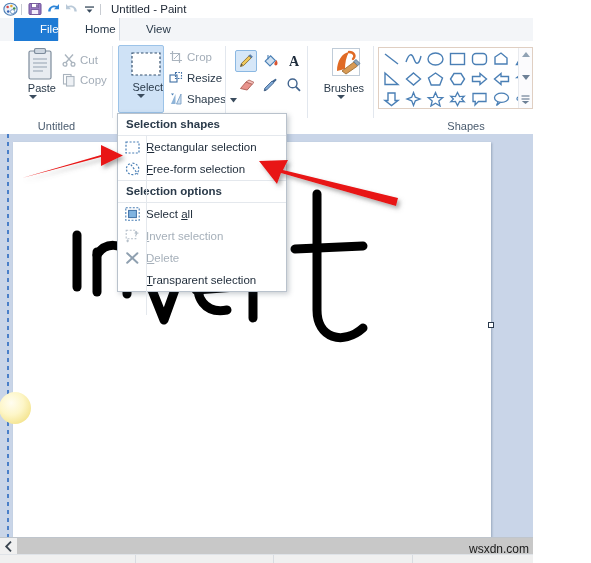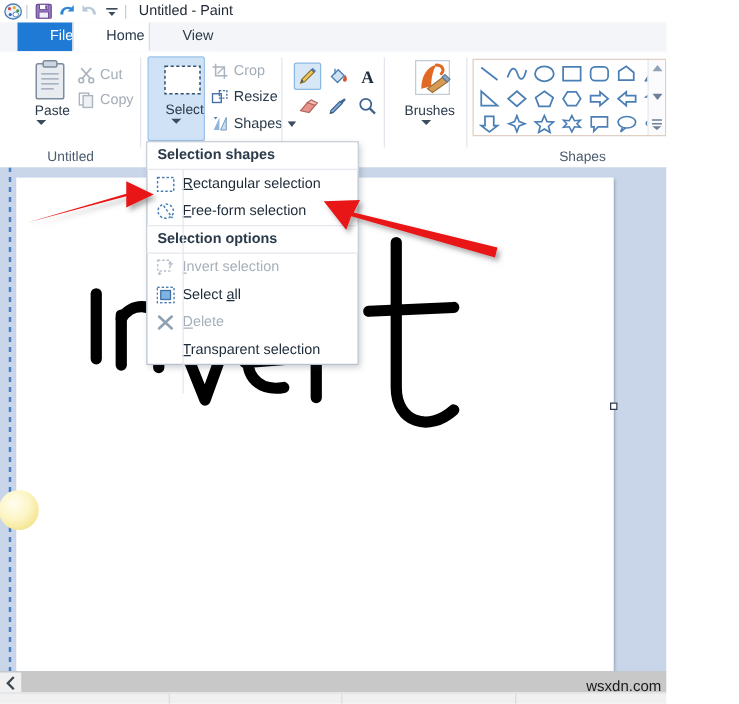--- a/index.html
+++ b/index.html
@@ -785,41 +785,41 @@
       <span class="mico">
         <svg width="15" height="14" viewBox="0 0 15 14">
           <path d="M7.5 1.2 C11.4 1.2 13.8 4.2 13.8 7.2 C13.8 10.2 11.0 12.6 7.5 12.6 C4.0 12.6 1.4 10.0 1.4 6.8 C1.4 4.6 3.0 2.4 5.2 1.6 L13.0 12.4" fill="none" stroke="#4a7fb5" stroke-width="1.2" stroke-dasharray="2,1.6"></path>
         </svg>
       </span>
       <span class="mlbl"><span class="ul">F</span>ree-form selection</span>
     </div>
 
     <div class="menu-header" style="border-top:1px solid #e4e8ed;">Selection options</div>
 
+    <div class="menu-item">
+      <span class="mico">
+        <svg width="15" height="14" viewBox="0 0 15 14">
+          <rect x="0.8" y="0.8" width="13.4" height="12.4" fill="none" stroke="#4a7fb5" stroke-width="1.1" stroke-dasharray="2,1.5"></rect>
+          <rect x="3.6" y="3.4" width="7.8" height="7.2" fill="#7fb3e0" stroke="#3f6fa5" stroke-width="1"></rect>
+        </svg>
+      </span>
+      <span class="mlbl">Select <span class="ul">a</span>ll</span>
+    </div>
+
     <div class="menu-item is-disabled">
       <span class="mico">
         <svg width="15" height="14" viewBox="0 0 15 14">
           <rect x="1.2" y="1.2" width="9.6" height="8.6" fill="none" stroke="#b6c0ca" stroke-width="1.1" stroke-dasharray="2,1.5"></rect>
           <path d="M11.5 2.2 L11.5 6.0 M9.6 4.1 L13.4 4.1" stroke="#b6c0ca" stroke-width="1.1"></path>
           <path d="M2.6 10.6 L2.6 13.2 M1.4 11.9 L3.9 11.9" stroke="#b6c0ca" stroke-width="1.1"></path>
         </svg>
       </span>
       <span class="mlbl"><span class="ul">I</span>nvert selection</span>
     </div>
 
-    <div class="menu-item">
-      <span class="mico">
-        <svg width="15" height="14" viewBox="0 0 15 14">
-          <rect x="0.8" y="0.8" width="13.4" height="12.4" fill="none" stroke="#4a7fb5" stroke-width="1.1" stroke-dasharray="2,1.5"></rect>
-          <rect x="3.6" y="3.4" width="7.8" height="7.2" fill="#7fb3e0" stroke="#3f6fa5" stroke-width="1"></rect>
-        </svg>
-      </span>
-      <span class="mlbl">Select <span class="ul">a</span>ll</span>
-    </div>
-
     <div class="menu-item is-disabled">
       <span class="mico">
         <svg width="15" height="14" viewBox="0 0 15 14">
           <path d="M2.2 2.2 L12.4 11.8 M12.4 2.2 L2.2 11.8" stroke="#8fa0b0" stroke-width="2" stroke-linecap="round"></path>
         </svg>
       </span>
       <span class="mlbl"><span class="ul">D</span>elete</span>
     </div>
 
     <div class="menu-item">

